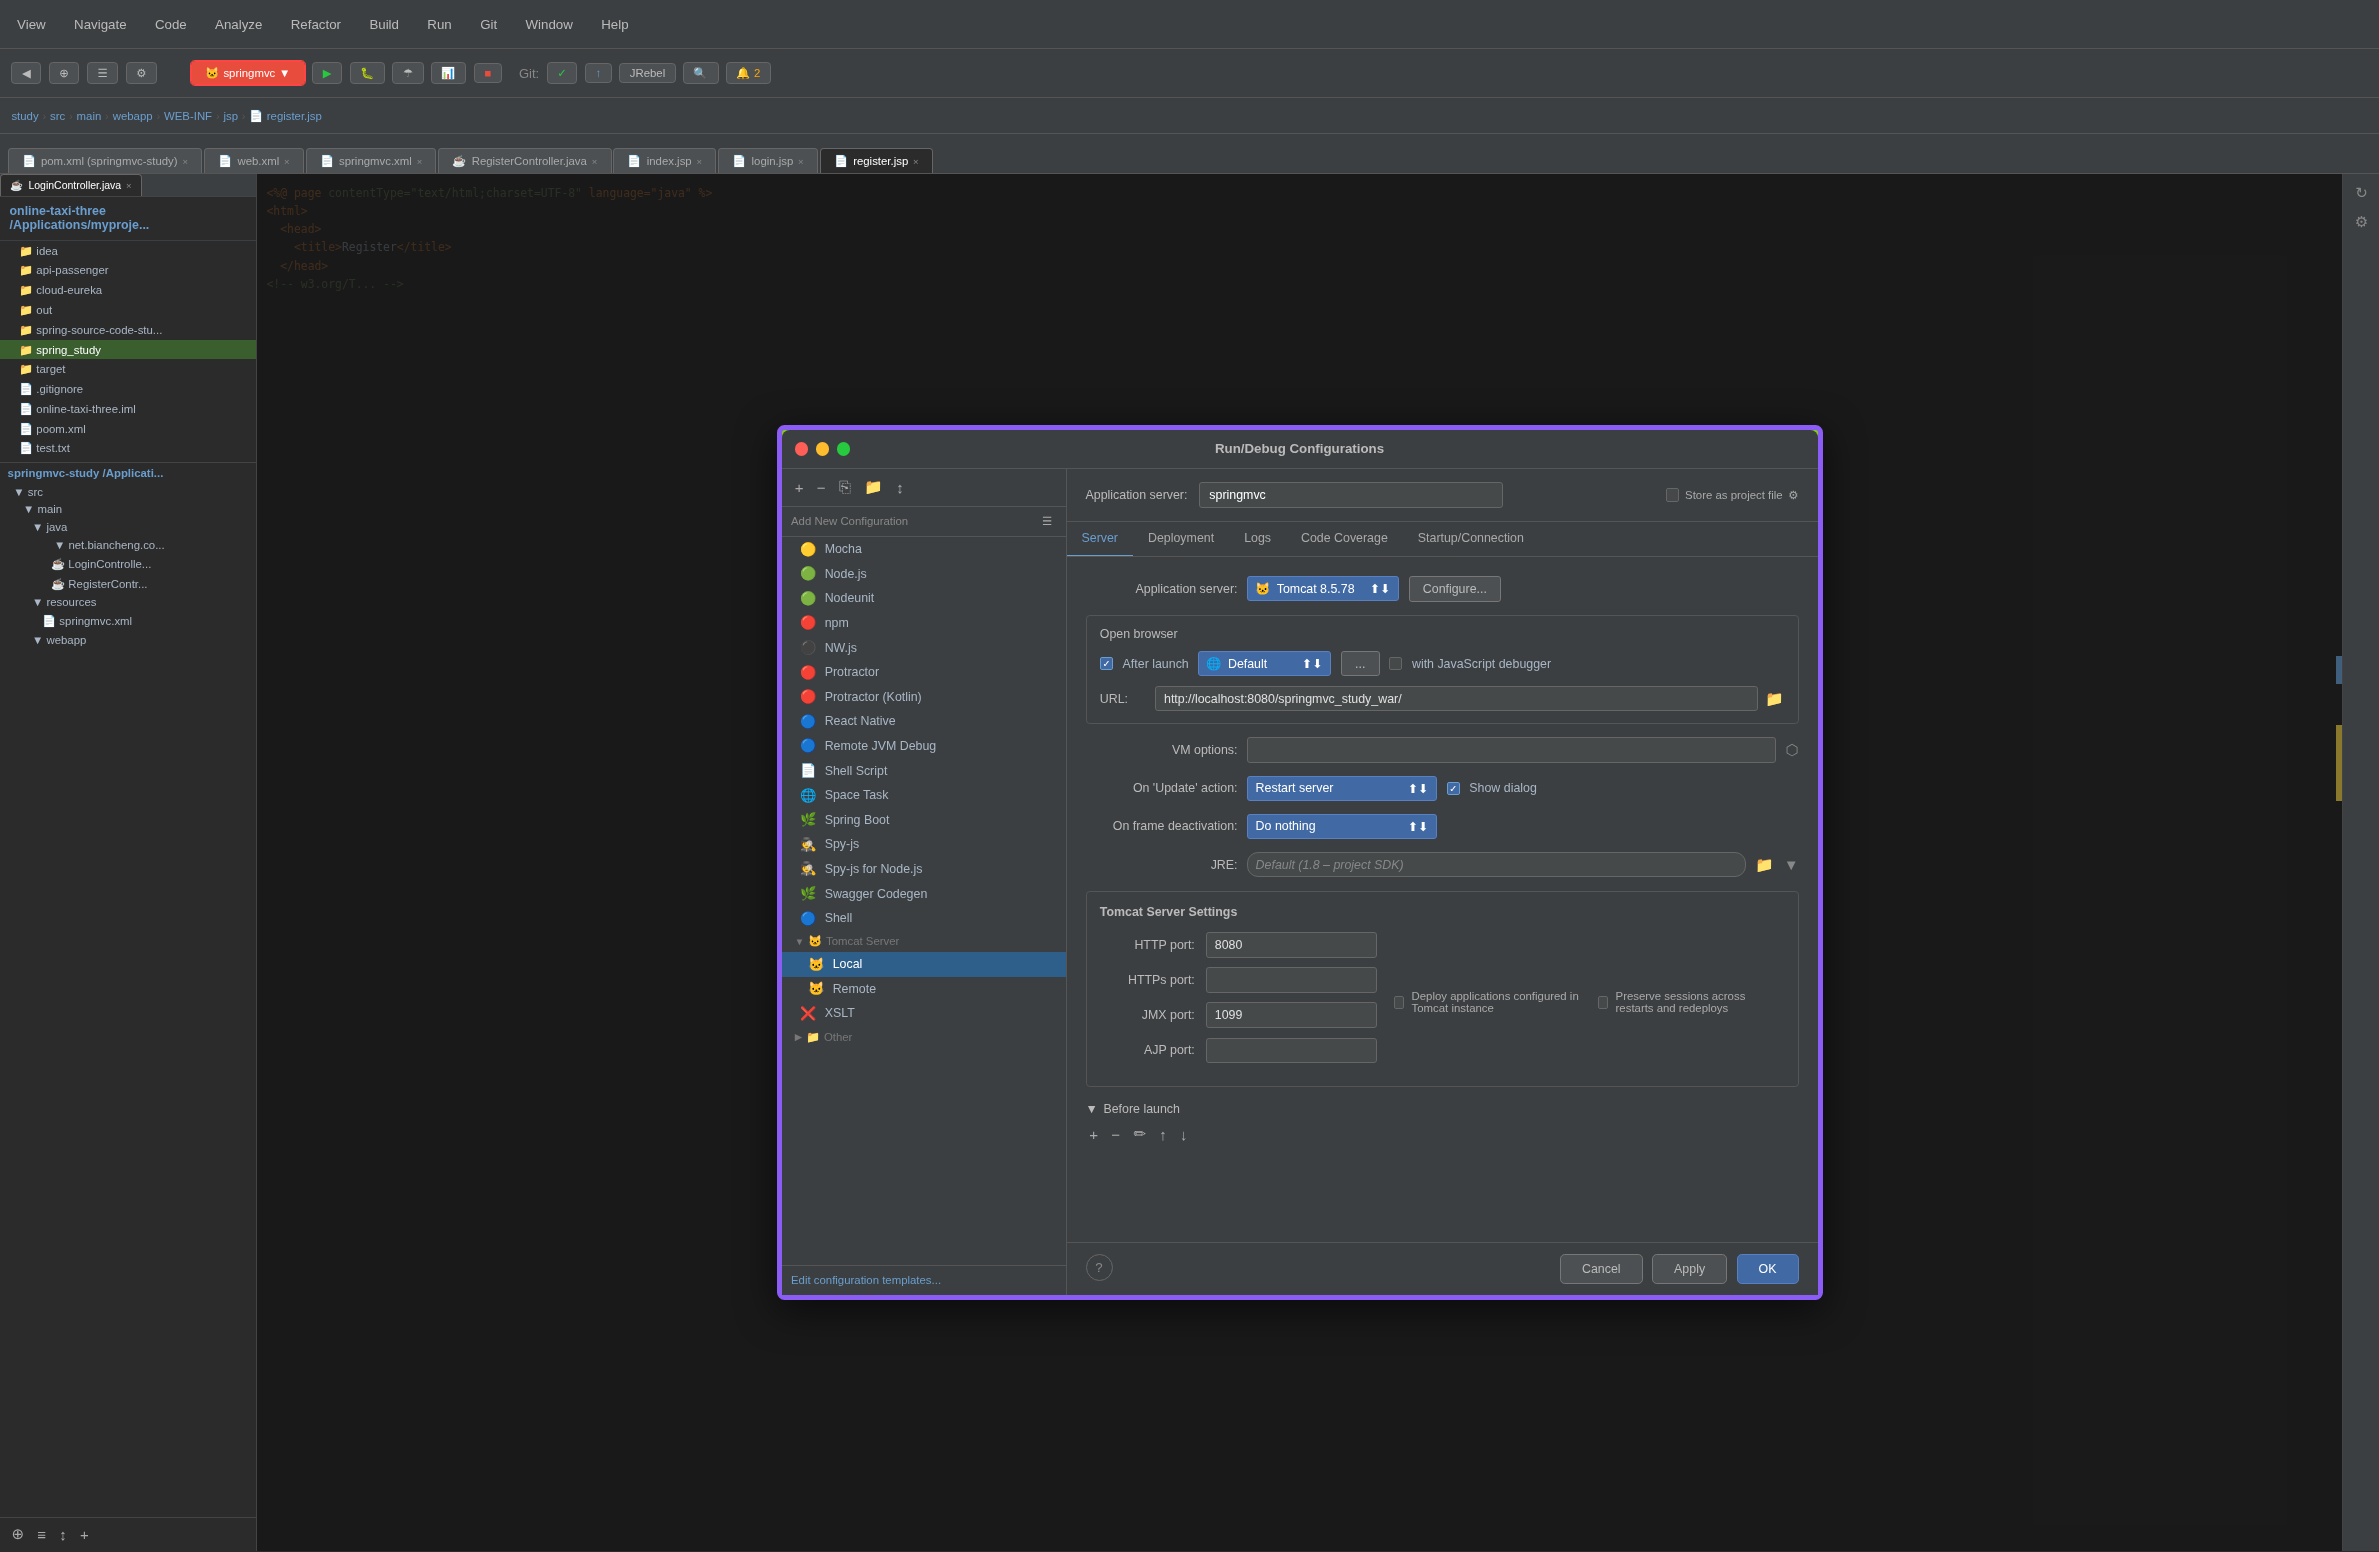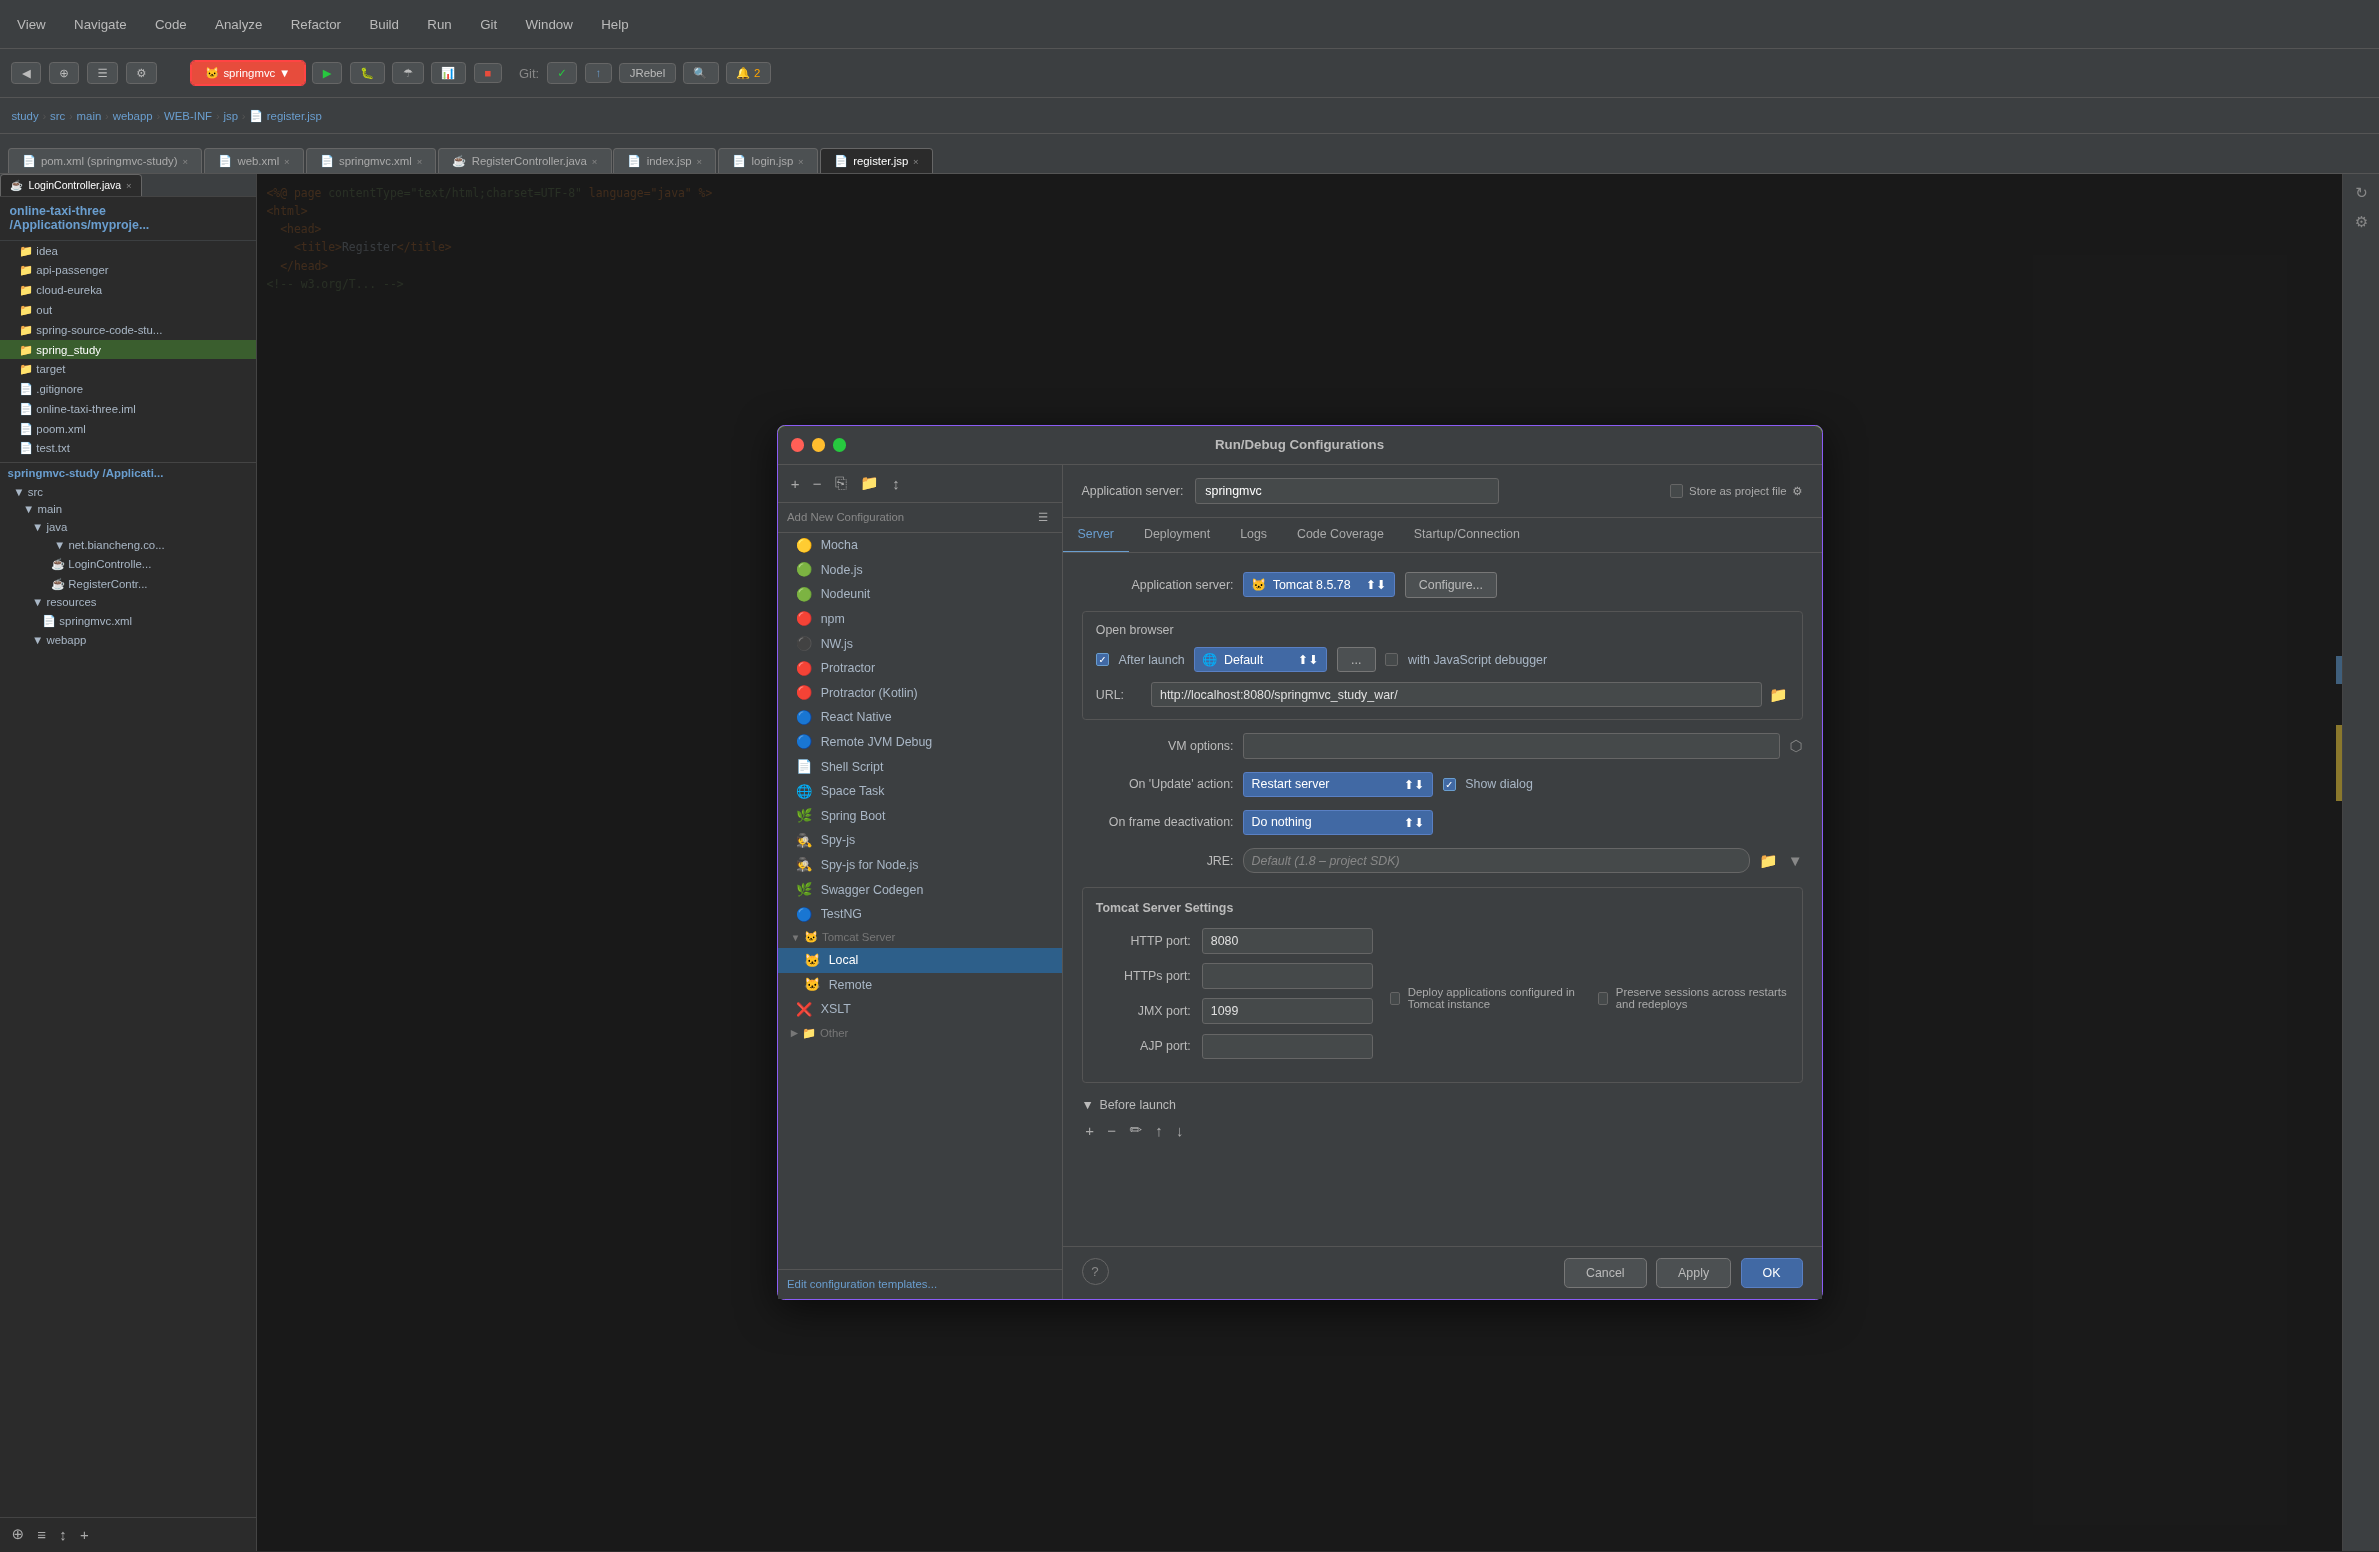--- a/index.html
+++ b/index.html
@@ -162,21 +162,21 @@
       position: absolute;
       top: 0; left: 0; right: 0; bottom: 0;
       background: rgba(0,0,0,0.4);
       display: flex;
       align-items: center;
       justify-content: center;
       z-index: 100;
     }
     .dialog {
       background: #84cc16;
-      border: 1px solid #8b5cf6;
+      border: 5px solid #8b5cf6;
       border-radius: 7.6px;
       width: 1046px;
       height: 875px;
       box-shadow: 0 9.5px 38px rgba(0,0,0,0.6);
       display: flex;
       flex-direction: column;
       position: relative;
     }
     .dialog-titlebar {
       background: #3c3f41;
@@ -805,21 +805,21 @@
               <div class="config-item" style="padding-left:19px;">
                 <span class="icon">🕵️</span>
                 <span>Spy-js for Node.js</span>
               </div>
               <div class="config-item" style="padding-left:19px;">
                 <span class="icon">🌿</span>
                 <span>Swagger Codegen</span>
               </div>
               <div class="config-item" style="padding-left:19px;">
                 <span class="icon">🔵</span>
-                <span>TestNG</span>
+                <span>Shell</span>
               </div>
 
               <div class="config-group expanded" style="padding-left:13.3px;">
                 <span class="icon">🐱</span>
                 <span>Tomcat Server</span>
               </div>
 
               <div style="position:relative;">
                 <div class="config-item selected" style="padding-left:27px; background:#2d5f8a; color:white;">
                   <span class="icon">🐱</span>

